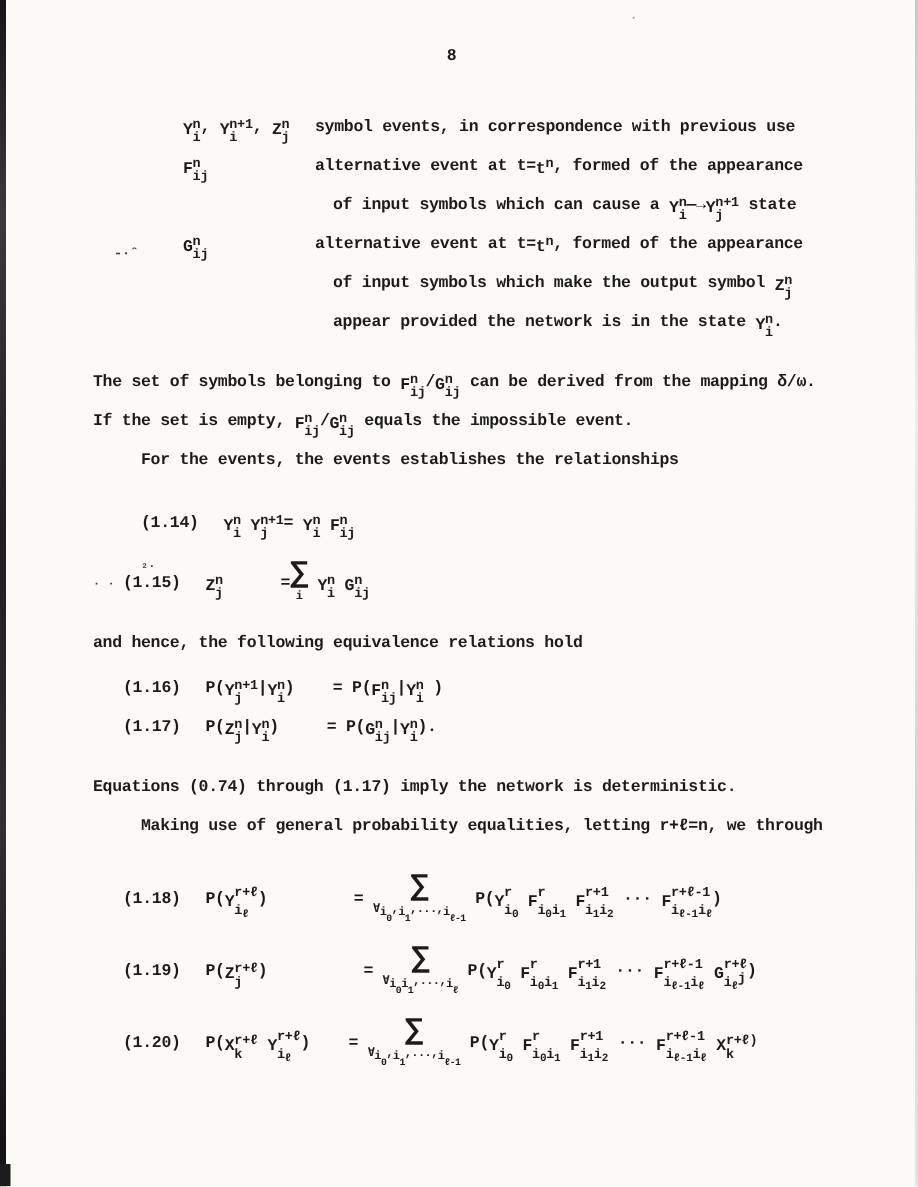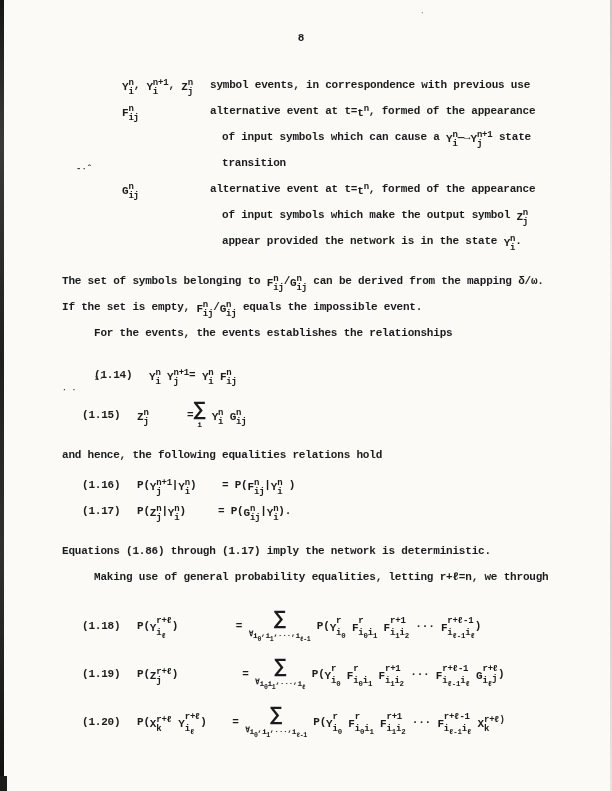--- a/index.html
+++ b/index.html
@@ -73,21 +73,20 @@
           <div class="term"><span class="atom"><span class="ab">Y</span><span class="asc"><span class="asup">n</span><span class="asub">i</span></span></span>, <span class="atom"><span class="ab">Y</span><span class="asc"><span class="asup">n+1</span><span class="asub">i</span></span></span>, <span class="atom"><span class="ab">Z</span><span class="asc"><span class="asup">n</span><span class="asub">j</span></span></span></div>
           <div class="desc">
             <div class="tline">symbol events, in correspondence with previous use</div>
           </div>
         </div>
         <div class="defrow">
           <div class="term"><span class="atom"><span class="ab">F</span><span class="asc"><span class="asup">n</span><span class="asub">ij</span></span></span></div>
           <div class="desc">
             <div class="tline">alternative event at t=<span class="atom"><span class="ab">t</span><span class="asc"><span class="asup">n</span><span class="asub"></span></span></span>, formed of the appearance</div>
             <div class="tline cont">of input symbols which can cause a <span class="atom"><span class="ab">Y</span><span class="asc"><span class="asup">n</span><span class="asub">i</span></span></span>—→<span class="atom"><span class="ab">Y</span><span class="asc"><span class="asup">n+1</span><span class="asub">j</span></span></span> state</div>
-            <div class="tline cont">transition</div>
           </div>
         </div>
         <div class="defrow">
           <div class="term"><span class="atom"><span class="ab">G</span><span class="asc"><span class="asup">n</span><span class="asub">ij</span></span></span></div>
           <div class="desc">
             <div class="tline">alternative event at t=<span class="atom"><span class="ab">t</span><span class="asc"><span class="asup">n</span><span class="asub"></span></span></span>, formed of the appearance</div>
             <div class="tline cont">of input symbols which make the output symbol <span class="atom"><span class="ab">Z</span><span class="asc"><span class="asup">n</span><span class="asub">j</span></span></span></div>
             <div class="tline cont">appear provided the network is in the state <span class="atom"><span class="ab">Y</span><span class="asc"><span class="asup">n</span><span class="asub">i</span></span></span>.</div>
           </div>
         </div>
@@ -95,28 +94,28 @@
       <section class="" data-block="set-para">
         <div class="tline">The set of symbols belonging to <span class="atom"><span class="ab">F</span><span class="asc"><span class="asup">n</span><span class="asub">ij</span></span></span>/<span class="atom"><span class="ab">G</span><span class="asc"><span class="asup">n</span><span class="asub">ij</span></span></span> can be derived from the mapping δ/ω.</div>
         <div class="tline">If the set is empty, <span class="atom"><span class="ab">F</span><span class="asc"><span class="asup">n</span><span class="asub">ij</span></span></span>/<span class="atom"><span class="ab">G</span><span class="asc"><span class="asup">n</span><span class="asub">ij</span></span></span> equals the impossible event.</div>
         <div class="tline">     For the events, the events establishes the relationships</div>
       </section>
       <section class="eqs" data-block="rel-eqs">
         <div class="eqrow"><span class="eqlabel">(1.14)</span><span class="eqmath"><span class="atom"><span class="ab">Y</span><span class="asc"><span class="asup">n</span><span class="asub">i</span></span></span> <span class="atom"><span class="ab">Y</span><span class="asc"><span class="asup">n+1</span><span class="asub">j</span></span></span>= <span class="atom"><span class="ab">Y</span><span class="asc"><span class="asup">n</span><span class="asub">i</span></span></span> <span class="atom"><span class="ab">F</span><span class="asc"><span class="asup">n</span><span class="asub">ij</span></span></span></span></div>
         <div class="eqrow tall"><span class="eqlabel">(1.15)</span><span class="eqmath"><span class="atom"><span class="ab">Z</span><span class="asc"><span class="asup">n</span><span class="asub">j</span></span></span>      =<span class="sum"><span class="sigma">∑</span><span class="sunder">i</span></span> <span class="atom"><span class="ab">Y</span><span class="asc"><span class="asup">n</span><span class="asub">i</span></span></span> <span class="atom"><span class="ab">G</span><span class="asc"><span class="asup">n</span><span class="asub">ij</span></span></span></span></div>
       </section>
       <section class="" data-block="hence-para">
-        <div class="tline">and hence, the following equalities relations hold</div>
+        <div class="tline">and hence, the following equivalence relations hold</div>
       </section>
       <section class="eqs" data-block="equiv-eqs">
         <div class="eqrow"><span class="eqlabel">(1.16)</span><span class="eqmath">P(<span class="atom"><span class="ab">Y</span><span class="asc"><span class="asup">n+1</span><span class="asub">j</span></span></span>|<span class="atom"><span class="ab">Y</span><span class="asc"><span class="asup">n</span><span class="asub">i</span></span></span>)    = P(<span class="atom"><span class="ab">F</span><span class="asc"><span class="asup">n</span><span class="asub">ij</span></span></span>|<span class="atom"><span class="ab">Y</span><span class="asc"><span class="asup">n</span><span class="asub">i</span></span></span> )</span></div>
         <div class="eqrow"><span class="eqlabel">(1.17)</span><span class="eqmath">P(<span class="atom"><span class="ab">Z</span><span class="asc"><span class="asup">n</span><span class="asub">j</span></span></span>|<span class="atom"><span class="ab">Y</span><span class="asc"><span class="asup">n</span><span class="asub">i</span></span></span>)     = P(<span class="atom"><span class="ab">G</span><span class="asc"><span class="asup">n</span><span class="asub">ij</span></span></span>|<span class="atom"><span class="ab">Y</span><span class="asc"><span class="asup">n</span><span class="asub">i</span></span></span>).</span></div>
       </section>
       <section class="" data-block="concl-para">
-        <div class="tline">Equations (1.86) through (1.17) imply the network is deterministic.</div>
+        <div class="tline">Equations (0.74) through (1.17) imply the network is deterministic.</div>
         <div class="tline">     Making use of general probability equalities, letting r+ℓ=n, we through</div>
       </section>
       <section class="eqs" data-block="prob-eqs">
         <div class="eqrow tall"><span class="eqlabel">(1.18)</span><span class="eqmath">P(<span class="atom"><span class="ab">Y</span><span class="asc"><span class="asup">r+ℓ</span><span class="asub"><span class="atom"><span class="ab">i</span><span class="asc"><span class="asup"></span><span class="asub">ℓ</span></span></span></span></span></span>)         = <span class="sum"><span class="sigma">∑</span><span class="sunder">∀<span class="atom"><span class="ab">i</span><span class="asc"><span class="asup"></span><span class="asub">0</span></span></span>,<span class="atom"><span class="ab">i</span><span class="asc"><span class="asup"></span><span class="asub">1</span></span></span>,...,<span class="atom"><span class="ab">i</span><span class="asc"><span class="asup"></span><span class="asub">ℓ-1</span></span></span></span></span> P(<span class="atom"><span class="ab">Y</span><span class="asc"><span class="asup">r</span><span class="asub"><span class="atom"><span class="ab">i</span><span class="asc"><span class="asup"></span><span class="asub">0</span></span></span></span></span></span> <span class="atom"><span class="ab">F</span><span class="asc"><span class="asup">r</span><span class="asub"><span class="atom"><span class="ab">i</span><span class="asc"><span class="asup"></span><span class="asub">0</span></span></span><span class="atom"><span class="ab">i</span><span class="asc"><span class="asup"></span><span class="asub">1</span></span></span></span></span></span> <span class="atom"><span class="ab">F</span><span class="asc"><span class="asup">r+1</span><span class="asub"><span class="atom"><span class="ab">i</span><span class="asc"><span class="asup"></span><span class="asub">1</span></span></span><span class="atom"><span class="ab">i</span><span class="asc"><span class="asup"></span><span class="asub">2</span></span></span></span></span></span> ··· <span class="atom"><span class="ab">F</span><span class="asc"><span class="asup">r+ℓ-1</span><span class="asub"><span class="atom"><span class="ab">i</span><span class="asc"><span class="asup"></span><span class="asub">ℓ-1</span></span></span><span class="atom"><span class="ab">i</span><span class="asc"><span class="asup"></span><span class="asub">ℓ</span></span></span></span></span></span>)</span></div>
         <div class="eqrow tall"><span class="eqlabel">(1.19)</span><span class="eqmath">P(<span class="atom"><span class="ab">Z</span><span class="asc"><span class="asup">r+ℓ</span><span class="asub">j</span></span></span>)          = <span class="sum"><span class="sigma">∑</span><span class="sunder">∀<span class="atom"><span class="ab">i</span><span class="asc"><span class="asup"></span><span class="asub">0</span></span></span><span class="atom"><span class="ab">i</span><span class="asc"><span class="asup"></span><span class="asub">1</span></span></span>,...,<span class="atom"><span class="ab">i</span><span class="asc"><span class="asup"></span><span class="asub">ℓ</span></span></span></span></span> P(<span class="atom"><span class="ab">Y</span><span class="asc"><span class="asup">r</span><span class="asub"><span class="atom"><span class="ab">i</span><span class="asc"><span class="asup"></span><span class="asub">0</span></span></span></span></span></span> <span class="atom"><span class="ab">F</span><span class="asc"><span class="asup">r</span><span class="asub"><span class="atom"><span class="ab">i</span><span class="asc"><span class="asup"></span><span class="asub">0</span></span></span><span class="atom"><span class="ab">i</span><span class="asc"><span class="asup"></span><span class="asub">1</span></span></span></span></span></span> <span class="atom"><span class="ab">F</span><span class="asc"><span class="asup">r+1</span><span class="asub"><span class="atom"><span class="ab">i</span><span class="asc"><span class="asup"></span><span class="asub">1</span></span></span><span class="atom"><span class="ab">i</span><span class="asc"><span class="asup"></span><span class="asub">2</span></span></span></span></span></span> ··· <span class="atom"><span class="ab">F</span><span class="asc"><span class="asup">r+ℓ-1</span><span class="asub"><span class="atom"><span class="ab">i</span><span class="asc"><span class="asup"></span><span class="asub">ℓ-1</span></span></span><span class="atom"><span class="ab">i</span><span class="asc"><span class="asup"></span><span class="asub">ℓ</span></span></span></span></span></span> <span class="atom"><span class="ab">G</span><span class="asc"><span class="asup">r+ℓ</span><span class="asub"><span class="atom"><span class="ab">i</span><span class="asc"><span class="asup"></span><span class="asub">ℓ</span></span></span>j</span></span></span>)</span></div>
         <div class="eqrow tall"><span class="eqlabel">(1.20)</span><span class="eqmath">P(<span class="atom"><span class="ab">X</span><span class="asc"><span class="asup">r+ℓ</span><span class="asub">k</span></span></span> <span class="atom"><span class="ab">Y</span><span class="asc"><span class="asup">r+ℓ</span><span class="asub"><span class="atom"><span class="ab">i</span><span class="asc"><span class="asup"></span><span class="asub">ℓ</span></span></span></span></span></span>)    = <span class="sum"><span class="sigma">∑</span><span class="sunder">∀<span class="atom"><span class="ab">i</span><span class="asc"><span class="asup"></span><span class="asub">0</span></span></span>,<span class="atom"><span class="ab">i</span><span class="asc"><span class="asup"></span><span class="asub">1</span></span></span>,...,<span class="atom"><span class="ab">i</span><span class="asc"><span class="asup"></span><span class="asub">ℓ-1</span></span></span></span></span> P(<span class="atom"><span class="ab">Y</span><span class="asc"><span class="asup">r</span><span class="asub"><span class="atom"><span class="ab">i</span><span class="asc"><span class="asup"></span><span class="asub">0</span></span></span></span></span></span> <span class="atom"><span class="ab">F</span><span class="asc"><span class="asup">r</span><span class="asub"><span class="atom"><span class="ab">i</span><span class="asc"><span class="asup"></span><span class="asub">0</span></span></span><span class="atom"><span class="ab">i</span><span class="asc"><span class="asup"></span><span class="asub">1</span></span></span></span></span></span> <span class="atom"><span class="ab">F</span><span class="asc"><span class="asup">r+1</span><span class="asub"><span class="atom"><span class="ab">i</span><span class="asc"><span class="asup"></span><span class="asub">1</span></span></span><span class="atom"><span class="ab">i</span><span class="asc"><span class="asup"></span><span class="asub">2</span></span></span></span></span></span> ··· <span class="atom"><span class="ab">F</span><span class="asc"><span class="asup">r+ℓ-1</span><span class="asub"><span class="atom"><span class="ab">i</span><span class="asc"><span class="asup"></span><span class="asub">ℓ-1</span></span></span><span class="atom"><span class="ab">i</span><span class="asc"><span class="asup"></span><span class="asub">ℓ</span></span></span></span></span></span> <span class="atom"><span class="ab">X</span><span class="asc"><span class="asup">r+ℓ)</span><span class="asub">k</span></span></span></span></div>
       </section>
     </div>
 
   <div class="artifact a1">-·ˆ</div>

